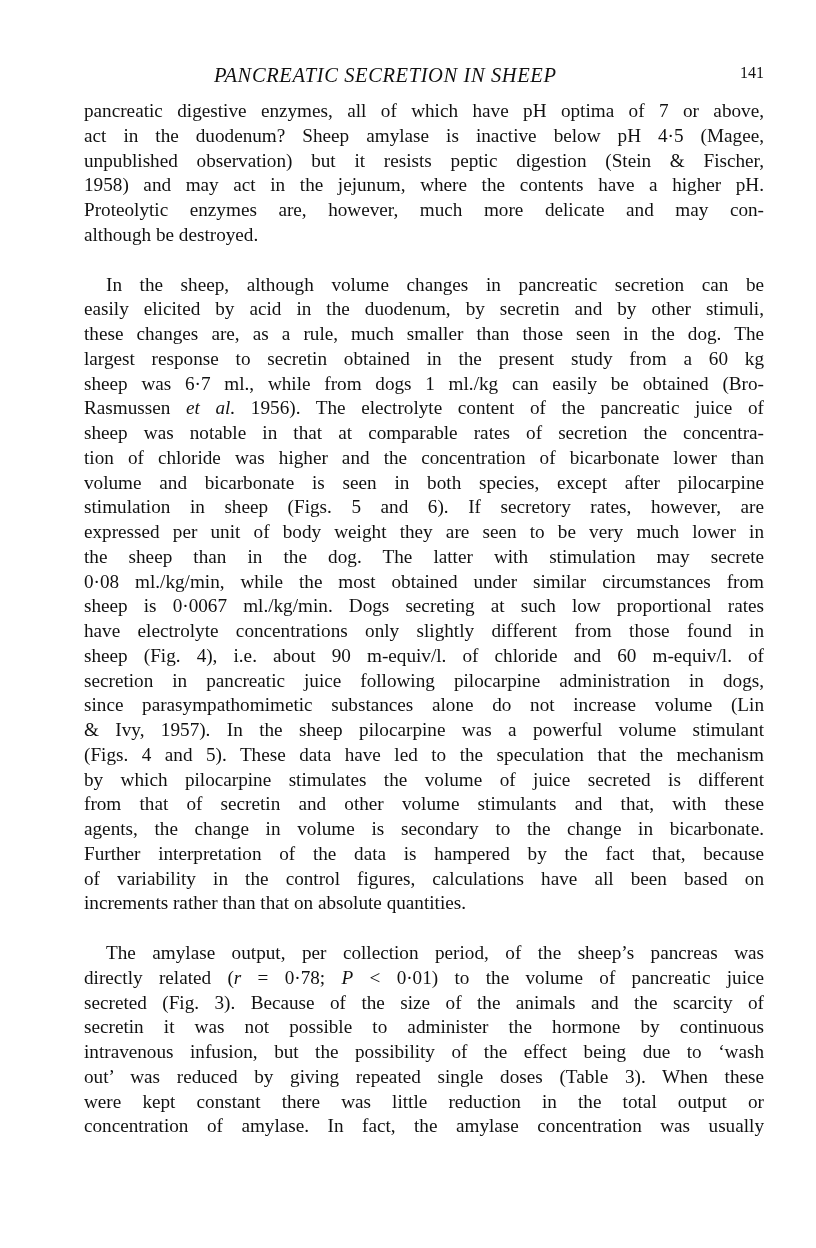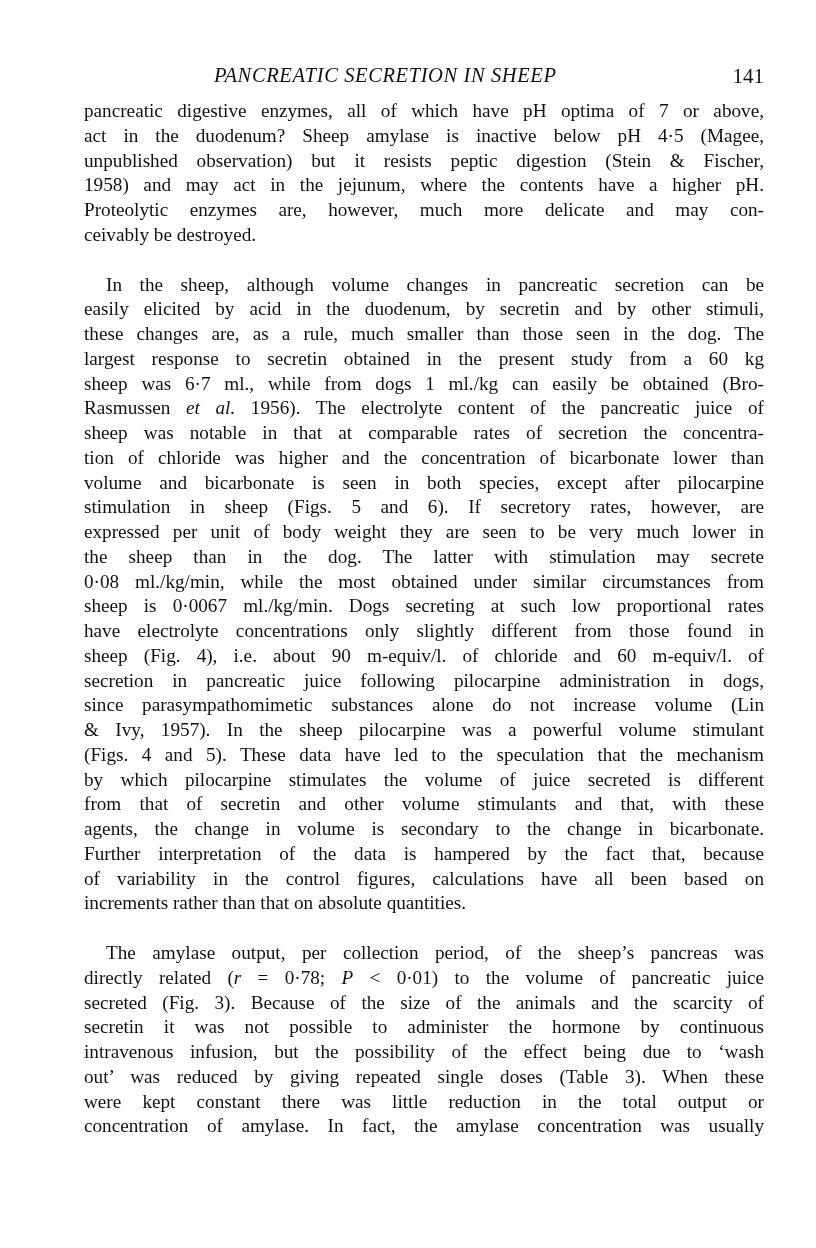--- a/index.html
+++ b/index.html
@@ -35,21 +35,21 @@
       top: 0;
       font-style: italic;
       font-size: 20.5px;
       letter-spacing: 0.6px;
       white-space: nowrap;
     }
     .page-number {
       position: absolute;
       right: -0px;
       top: 0;
-      font-size: 21px;
+      font-size: 16px;
       white-space: nowrap;
     }
     .body-text {
       position: absolute;
       left: 84px;
       top: 99px;
       width: 680px;
     }
     .line {
       height: 24.75px;
@@ -78,21 +78,21 @@
     <span class="page-number">141</span>
   </div>
 
   <div class="body-text" id="body-text">
       <div>
         <div class="line">pancreatic digestive enzymes, all of which have pH optima of 7 or above,</div>
         <div class="line">act in the duodenum? Sheep amylase is inactive below pH 4·5 (Magee,</div>
         <div class="line">unpublished observation) but it resists peptic digestion (Stein &amp; Fischer,</div>
         <div class="line">1958) and may act in the jejunum, where the contents have a higher pH.</div>
         <div class="line">Proteolytic enzymes are, however, much more delicate and may con-</div>
-        <div class="line last">ceivably be destroyed.</div>
+        <div class="line last">although be destroyed.</div>
       </div>
       <div>
         <div class="line indent">In the sheep, although volume changes in pancreatic secretion can be</div>
         <div class="line">easily elicited by acid in the duodenum, by secretin and by other stimuli,</div>
         <div class="line">these changes are, as a rule, much smaller than those seen in the dog. The</div>
         <div class="line">largest response to secretin obtained in the present study from a 60 kg</div>
         <div class="line">sheep was 6·7 ml., while from dogs 1 ml./kg can easily be obtained (Bro-</div>
         <div class="line">Rasmussen <em>et al.</em> 1956). The electrolyte content of the pancreatic juice of</div>
         <div class="line">sheep was notable in that at comparable rates of secretion the concentra-</div>
         <div class="line">tion of chloride was higher and the concentration of bicarbonate lower than</div>

